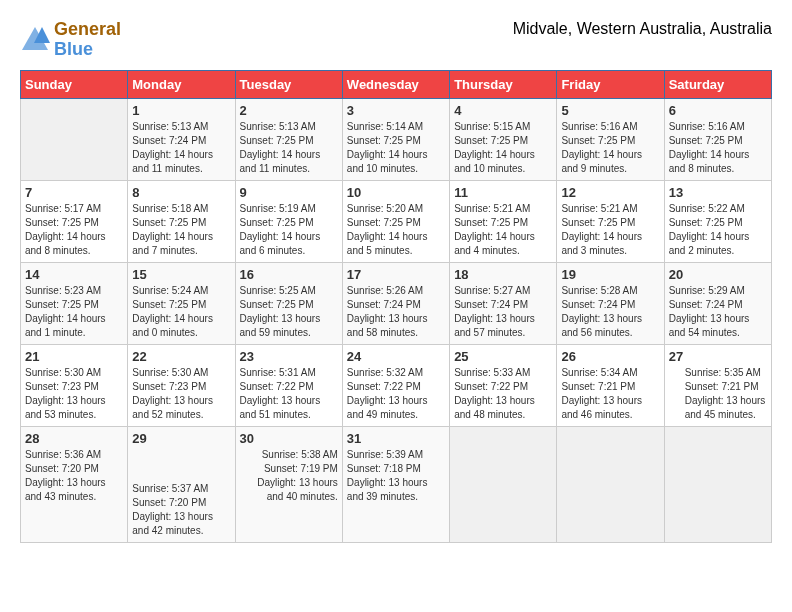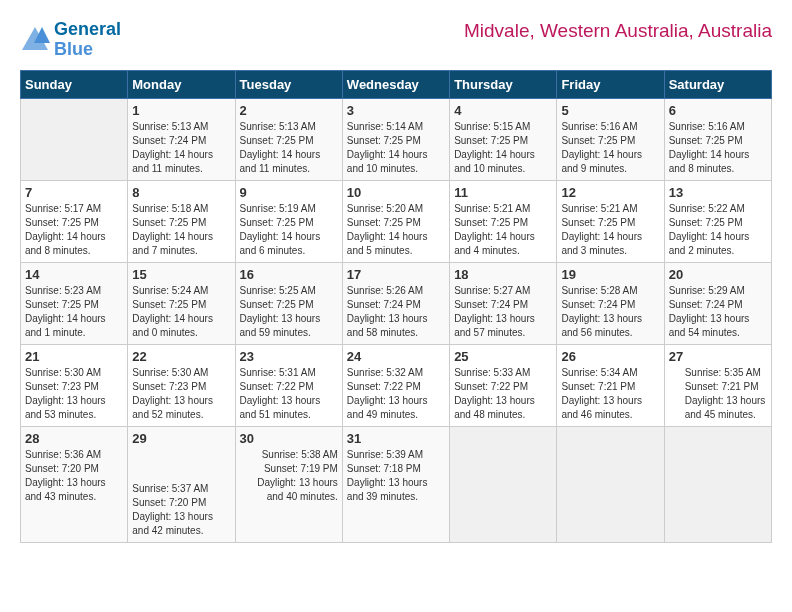--- a/index.html
+++ b/index.html
@@ -21,51 +21,51 @@
       align-items: center;
     }
     .logo-text {
       display: flex;
       flex-direction: column;
       line-height: 1.1;
     }
     .logo-general {
       font-size: 18px;
       font-weight: bold;
-      color: #0369a1;
+      color: #a16207;
     }
     .logo-blue {
       font-size: 18px;
       font-weight: bold;
       color: #4a90d9;
     }
     .logo-icon {
       width: 30px;
       height: 30px;
       margin-right: 4px;
     }
     .title-block {
       text-align: right;
     }
     .month-title {
       font-size: 36px;
       font-weight: normal;
       color: #333;
     }
     .location {
-      font-size: 19px;
-      color: #be185d;
+      font-size: 16px;
+      color: #000000;
     }
     table {
       width: 100%;
       border-collapse: collapse;
       font-size: 11px;
     }
     thead tr {
-      background-color: #0c4a6e;
+      background-color: #ef4444;
       color: white;
     }
     thead th {
       padding: 6px 4px;
       text-align: left;
       font-size: 13px;
       font-weight: bold;
       border: 1px solid #3a6fa8;
     }
     tbody td {

